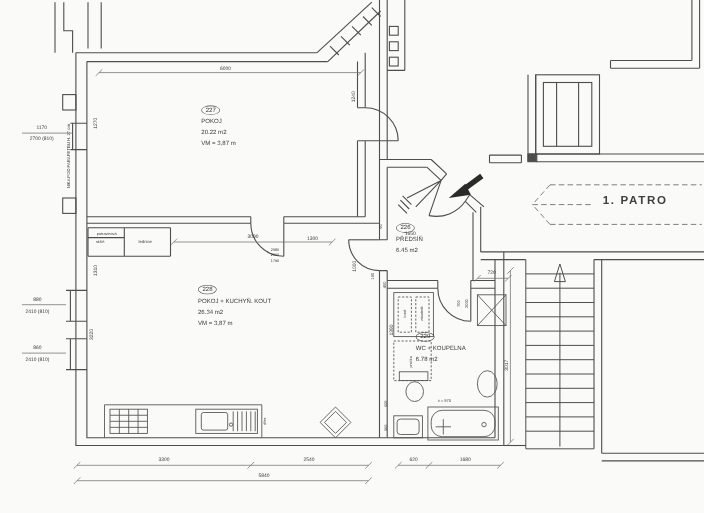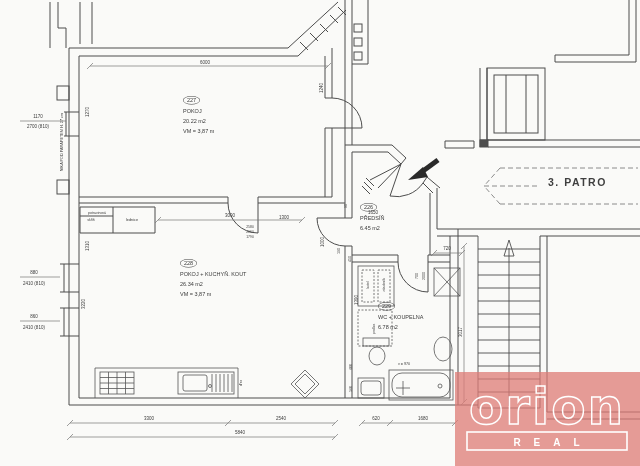--- a/index.html
+++ b/index.html
@@ -208,21 +208,21 @@
     <span class="badge">226</span>
     <div>PŘEDSÍŇ</div>
     <div>6.45 m2</div>
   </div>
   <div class="room" style="left:378px;top:301px">
     <span class="badge">229</span>
     <div>WC + KOUPELNA</div>
     <div>6.78 m2</div>
   </div>
 
-  <div class="floor-label">3. PATRO</div>
+  <div class="floor-label">1. PATRO</div>
 
   <div style="position:absolute;left:0;top:0;width:640px;height:466px;pointer-events:none;">
       <span class="lbl" style="left: 205px; top: 62px; font-size: 9px; transform: translate(-50%, -50%) scale(0.5);">6000</span>
       <span class="lbl" style="left: 87px; top: 112px; font-size: 9px; transform: translate(-50%, -50%) scale(0.5) rotate(-90deg);">1270</span>
       <span class="lbl" style="left: 321px; top: 88px; font-size: 9px; transform: translate(-50%, -50%) scale(0.5) rotate(-90deg);">1240</span>
       <span class="lbl" style="left: 38px; top: 116px; font-size: 9px; transform: translate(-50%, -50%) scale(0.5);">1170</span>
       <span class="lbl" style="left: 38px; top: 126px; font-size: 9px; transform: translate(-50%, -50%) scale(0.5);">2700 (810)</span>
       <span class="lbl" style="left: 62px; top: 142px; font-size: 7.6px; transform: translate(-50%, -50%) scale(0.5) rotate(-90deg);">NIKA POD PARAPETEM H. 27 cm</span>
       <span class="lbl" style="left: 34px; top: 272px; font-size: 9px; transform: translate(-50%, -50%) scale(0.5);">880</span>
       <span class="lbl" style="left: 34px; top: 283px; font-size: 9px; transform: translate(-50%, -50%) scale(0.5);">2410 (810)</span>
@@ -255,20 +255,13 @@
       <span class="lbl" style="left: 351px; top: 389px; font-size: 6.8px; transform: translate(-50%, -50%) scale(0.5) rotate(-90deg);">560</span>
       <span class="lbl" style="left: 447px; top: 248px; font-size: 9px; transform: translate(-50%, -50%) scale(0.5);">720</span>
       <span class="lbl" style="left: 460px; top: 332px; font-size: 9px; transform: translate(-50%, -50%) scale(0.5) rotate(-90deg);">3017</span>
       <span class="lbl" style="left: 149px; top: 418px; font-size: 9px; transform: translate(-50%, -50%) scale(0.5);">3300</span>
       <span class="lbl" style="left: 281px; top: 418px; font-size: 9px; transform: translate(-50%, -50%) scale(0.5);">2540</span>
       <span class="lbl" style="left: 240px; top: 432px; font-size: 9px; transform: translate(-50%, -50%) scale(0.5);">5840</span>
       <span class="lbl" style="left: 376px; top: 418px; font-size: 9px; transform: translate(-50%, -50%) scale(0.5);">620</span>
       <span class="lbl" style="left: 423px; top: 418px; font-size: 9px; transform: translate(-50%, -50%) scale(0.5);">1680</span>
     </div>
 
-  <div class="logo" style="background-color: rgba(221, 123, 118, 0.75);">
-    <svg width="185" height="94" viewBox="0 0 185 94">
-      <text x="14" y="52" class="brand">orion</text>
-      <rect x="12" y="60" width="160" height="18" class="band"></rect>
-      <text x="98" y="73.5" class="sub">REAL</text>
-    </svg>
-  </div>
 </div>
 
 </body></html>

